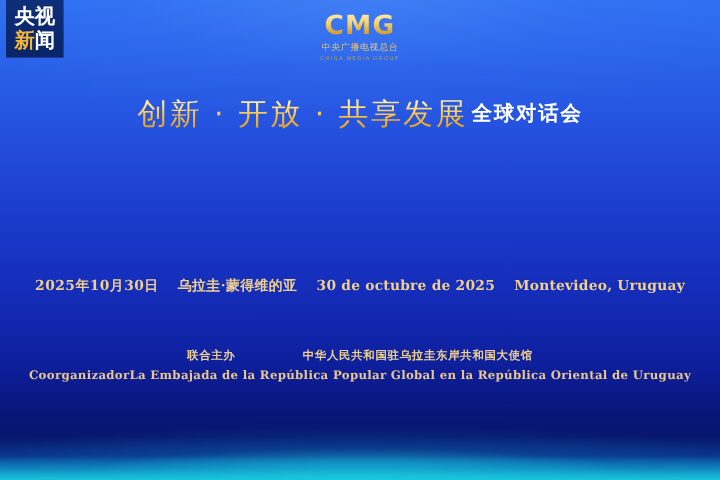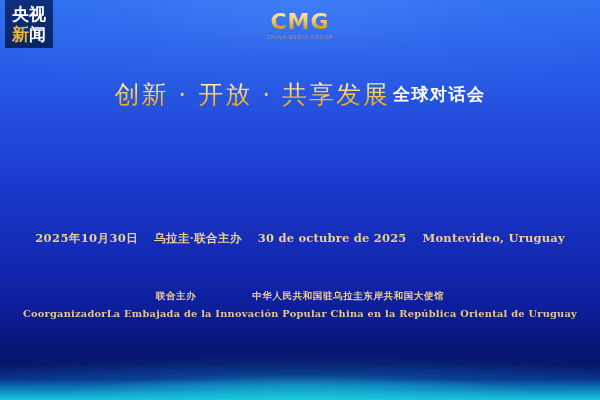--- a/index.html
+++ b/index.html
@@ -259,42 +259,43 @@
 
   <div id="top-glow"></div>
 
   <div id="cctv-logo">
     <div class="cctv-line cctv-top">央视</div>
     <div class="cctv-line cctv-bot"><span class="gold-char">新</span><span>闻</span></div>
   </div>
 
   <div id="cmg-logo">
     <div id="cmg-mark">CMG</div>
+    <div id="cmg-cn">中央广播电视总台</div>
     <div id="cmg-en">CHINA MEDIA GROUP</div>
   </div>
 
   <div id="title-cn">
     <span id="title-cn-main">创新 · 开放 · 共享发展</span><span id="title-cn-sub">全球对话会</span>
   </div>
 
 
   <div id="meta-row">
     <span class="meta-cn">2025年10月30日</span>
-    <span class="meta-cn">乌拉圭·联合主办</span>
+    <span class="meta-cn">乌拉圭·蒙得维的亚</span>
     <span class="meta-es">30 de octubre de 2025</span>
     <span class="meta-es">Montevideo, Uruguay</span>
   </div>
 
   <div id="org-block">
     <div id="org-cn-row">
       <span class="org-cn">联合主办</span>
       <span class="org-cn">中华人民共和国驻乌拉圭东岸共和国大使馆</span>
     </div>
     <div id="org-es-row">
       <span class="org-es">Coorganizador</span>
-      <span class="org-es">La Embajada de la Innovación Popular China en la República Oriental de Uruguay</span>
+      <span class="org-es">La Embajada de la República Popular Global en la República Oriental de Uruguay</span>
     </div>
   </div>
 
   <div id="bottom-glow"></div>
   <div id="bottom-glow2"></div>
 
 </div>
 
 </body></html>

